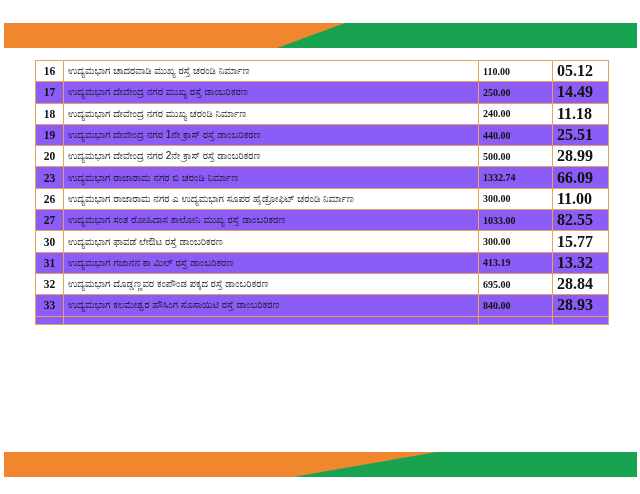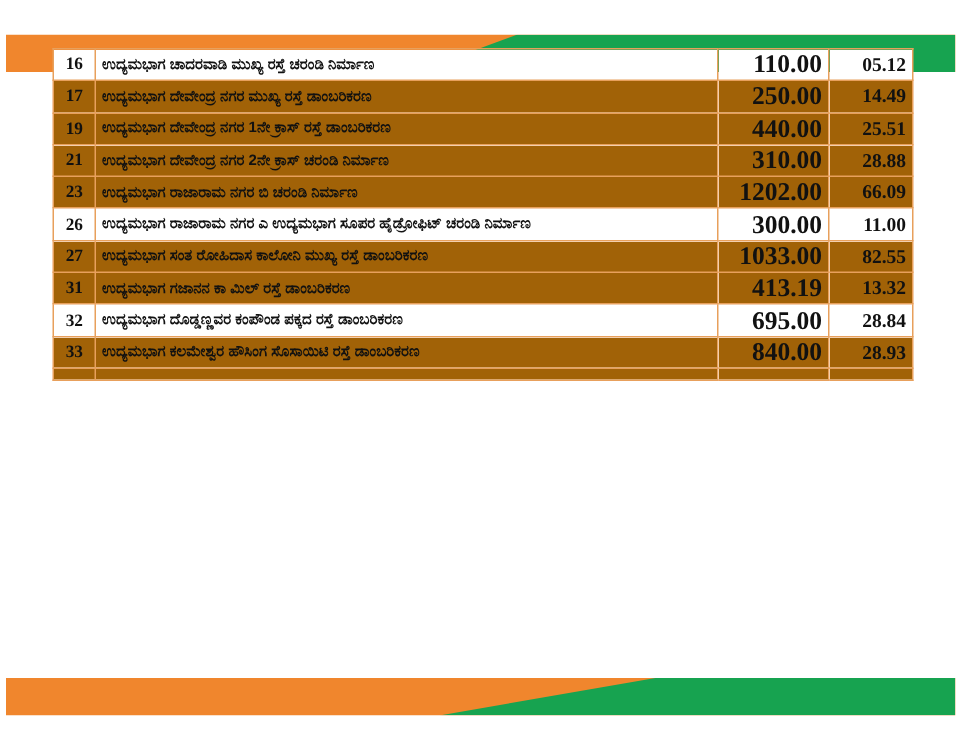--- a/index.html
+++ b/index.html
@@ -10,42 +10,42 @@
   }
   .band{position:absolute;left:4px;width:633px;height:25px;overflow:hidden;}
   .band-top{top:23px;}
   .band-bottom{top:452px;}
   .band .orange-stripe{position:absolute;inset:0;}
   .band .green-stripe{position:absolute;inset:0;}
   .band-top .green-stripe{clip-path:polygon(341px 0,633px 0,633px 25px,273px 25px);}
   .band-bottom .green-stripe{clip-path:polygon(433px 0,633px 0,633px 25px,289px 25px);}
 
   table.works{
-    position:absolute;left:35px;top:32px;width:573px;
+    position:absolute;left:35px;top:60px;width:573px;
     border-collapse:collapse;table-layout:fixed;padding-left:26px;
   }
   table.works td{
     border:1px solid #E8A05C;
     height:20.3px;
     padding:0 4px;
     color:#111111;
     overflow:hidden;white-space:nowrap;
     background:#ffffff;
   }
-  table.works tr.striped td{background:#a16207;}
+  table.works tr.striped td{background:#8b5cf6;}
   td.c-no{
     width:28px;text-align:center;font-weight:bold;font-size:11.5px;
   }
   td.c-desc{
     width:415px;text-align:left;padding-left:9px;
     font-family:"Liberation Sans","DejaVu Sans",sans-serif;
-    font-size:10px;font-weight:bold;color:#1a1a1a;
+    font-size:10px;font-weight:normal;color:#1a1a1a;
   }
-  td.c-amt{width:74px;text-align:right;font-weight:bold;font-size:17px;}
-  td.c-val{width:54px;text-align:right;font-weight:bold;font-size:13px;}
+  td.c-amt{width:74px;text-align:left;font-weight:bold;font-size:10px;}
+  td.c-val{width:54px;text-align:left;font-weight:bold;font-size:16px;}
   tr.footer-row td{height:7px;}
 </style>
 </head>
 <body style="background: rgb(255, 255, 255);">
 
 <div>
 
   <div class="band band-top">
     <div class="orange-stripe" style="background: rgb(240, 134, 45);"></div>
     <div class="green-stripe" style="background: rgb(23, 163, 80);"></div>
@@ -64,49 +64,61 @@
           <td class="c-desc">ಉದ್ಯಮಭಾಗ ಚಾದರವಾಡಿ ಮುಖ್ಯ ರಸ್ತೆ ಚರಂಡಿ ನಿರ್ಮಾಣ</td>
           <td class="c-amt">110.00</td>
           <td class="c-val">05.12</td>
         </tr>
         <tr class="striped">
           <td class="c-no">17</td>
           <td class="c-desc">ಉದ್ಯಮಭಾಗ ದೇವೇಂದ್ರ ನಗರ ಮುಖ್ಯ ರಸ್ತೆ ಡಾಂಬರಿಕರಣ</td>
           <td class="c-amt">250.00</td>
           <td class="c-val">14.49</td>
         </tr>
+        <tr>
+          <td class="c-no">18</td>
+          <td class="c-desc">ಉದ್ಯಮಭಾಗ ದೇವೇಂದ್ರ ನಗರ ಮುಖ್ಯ ಚರಂಡಿ ನಿರ್ಮಾಣ</td>
+          <td class="c-amt">240.00</td>
+          <td class="c-val">11.18</td>
+        </tr>
         <tr class="striped">
           <td class="c-no">19</td>
           <td class="c-desc">ಉದ್ಯಮಭಾಗ ದೇವೇಂದ್ರ ನಗರ 1ನೇ ಕ್ರಾಸ್ ರಸ್ತೆ ಡಾಂಬರಿಕರಣ</td>
           <td class="c-amt">440.00</td>
           <td class="c-val">25.51</td>
         </tr>
-        <tr class="striped">
-          <td class="c-no">21</td>
-          <td class="c-desc">ಉದ್ಯಮಭಾಗ ದೇವೇಂದ್ರ ನಗರ 2ನೇ ಕ್ರಾಸ್ ಚರಂಡಿ ನಿರ್ಮಾಣ</td>
-          <td class="c-amt">310.00</td>
-          <td class="c-val">28.88</td>
+        <tr>
+          <td class="c-no">20</td>
+          <td class="c-desc">ಉದ್ಯಮಭಾಗ ದೇವೇಂದ್ರ ನಗರ 2ನೇ ಕ್ರಾಸ್ ರಸ್ತೆ ಡಾಂಬರಿಕರಣ</td>
+          <td class="c-amt">500.00</td>
+          <td class="c-val">28.99</td>
         </tr>
         <tr class="striped">
           <td class="c-no">23</td>
           <td class="c-desc">ಉದ್ಯಮಭಾಗ ರಾಜಾರಾಮ ನಗರ ಬಿ ಚರಂಡಿ ನಿರ್ಮಾಣ</td>
-          <td class="c-amt">1202.00</td>
+          <td class="c-amt">1332.74</td>
           <td class="c-val">66.09</td>
         </tr>
         <tr>
           <td class="c-no">26</td>
           <td class="c-desc">ಉದ್ಯಮಭಾಗ ರಾಜಾರಾಮ ನಗರ ಎ ಉದ್ಯಮಭಾಗ ಸೂಪರ ಹೈಡ್ರೋಫಿಟ್ ಚರಂಡಿ ನಿರ್ಮಾಣ</td>
           <td class="c-amt">300.00</td>
           <td class="c-val">11.00</td>
         </tr>
         <tr class="striped">
           <td class="c-no">27</td>
           <td class="c-desc">ಉದ್ಯಮಭಾಗ ಸಂತ ರೋಹಿದಾಸ ಕಾಲೋನಿ ಮುಖ್ಯ ರಸ್ತೆ ಡಾಂಬರಿಕರಣ</td>
           <td class="c-amt">1033.00</td>
           <td class="c-val">82.55</td>
+        </tr>
+        <tr>
+          <td class="c-no">30</td>
+          <td class="c-desc">ಉದ್ಯಮಭಾಗ ಫಾವಡೆ ಲೇಔಟ ರಸ್ತೆ ಡಾಂಬರಿಕರಣ</td>
+          <td class="c-amt">300.00</td>
+          <td class="c-val">15.77</td>
         </tr>
         <tr class="striped">
           <td class="c-no">31</td>
           <td class="c-desc">ಉದ್ಯಮಭಾಗ ಗಜಾನನ ಕಾ ಮಿಲ್ ರಸ್ತೆ ಡಾಂಬರಿಕರಣ</td>
           <td class="c-amt">413.19</td>
           <td class="c-val">13.32</td>
         </tr>
         <tr>
           <td class="c-no">32</td>
           <td class="c-desc">ಉದ್ಯಮಭಾಗ ದೊಡ್ಡಣ್ಣವರ ಕಂಪೌಂಡ ಪಕ್ಕದ ರಸ್ತೆ ಡಾಂಬರಿಕರಣ</td>

